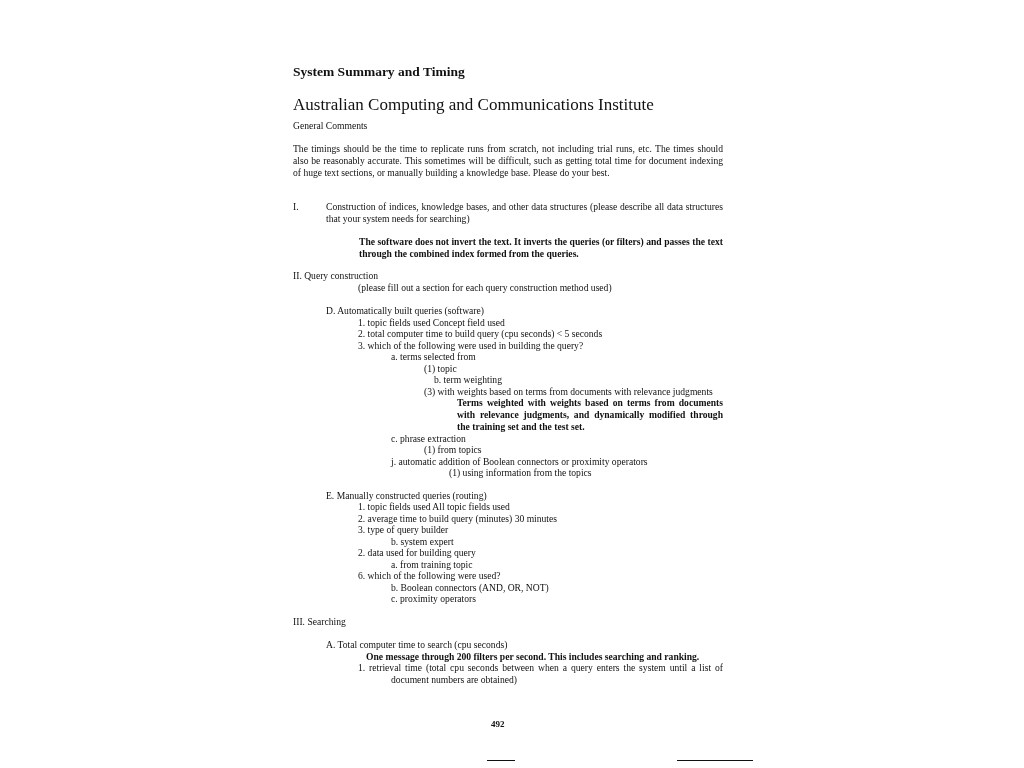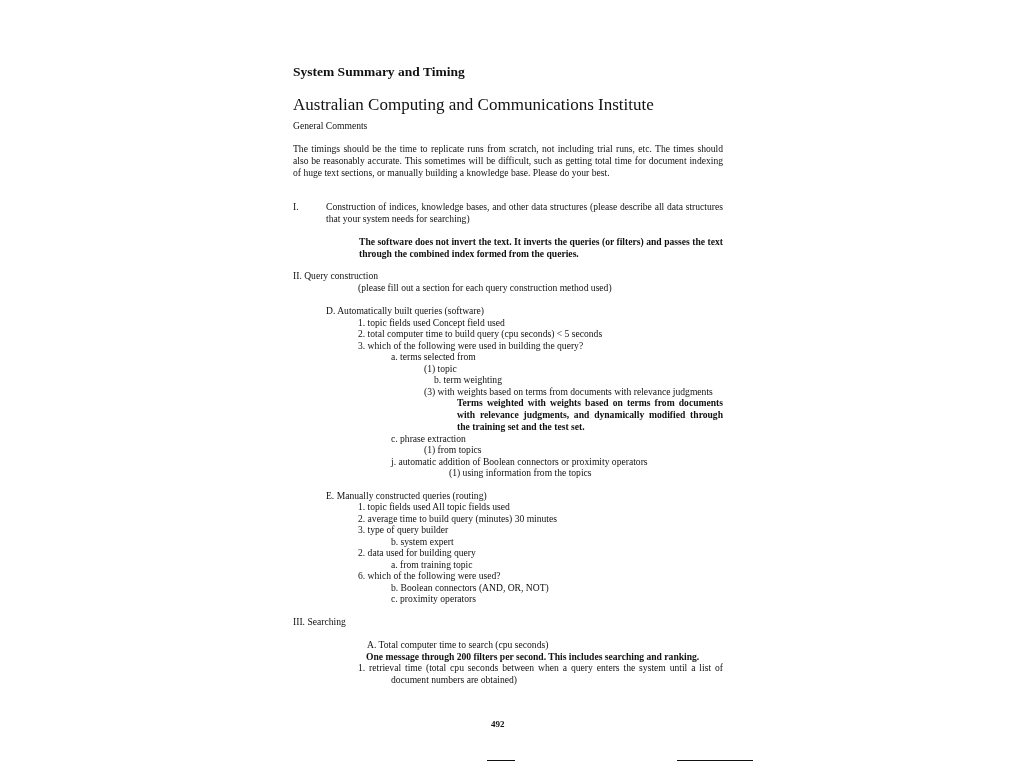--- a/index.html
+++ b/index.html
@@ -49,21 +49,21 @@
   <div class="ln" style="left:358px; top:513px;">2. average time to build query (minutes)  30 minutes</div>
   <div class="ln" style="left:358px; top:524px;">3. type of query builder</div>
   <div class="ln" style="left:391px; top:536px;">b. system expert</div>
   <div class="ln" style="left:358px; top:547px;">2. data used for building query</div>
   <div class="ln" style="left:391px; top:559px;">a. from training topic</div>
   <div class="ln" style="left:358px; top:570px;">6. which of the following were used?</div>
   <div class="ln" style="left:391px; top:582px;">b. Boolean connectors (AND, OR, NOT)</div>
   <div class="ln" style="left:391px; top:593px;">c. proximity operators</div>
 
   <div class="ln" style="left:293px; top:616px;">III. Searching</div>
-  <div class="ln" style="left:326px; top:639px;margin-left:41px;">A. Total computer time to search (cpu seconds)</div>
+  <div class="ln" style="left:326px; top:639px;">A. Total computer time to search (cpu seconds)</div>
   <div class="ln b" style="left:358px; top:651px;padding-left:8px;">One message through 200 filters per second. This includes searching and ranking.</div>
   <div class="ln" style="left:358px; top:662px; width:365px; text-align:justify; text-align-last:justify; white-space:normal;">1. retrieval time (total cpu seconds between when a query enters the system until a list of</div>
   <div class="ln" style="left:391px; top:674px;">document numbers are obtained)</div>
 
   <div class="pg">492</div>
   <div class="rule" style="left:487px; top:760px; width:28px;"></div>
   <div class="rule" style="left:677px; top:760px; width:76px;"></div>
 </div>
 
 </body></html>

